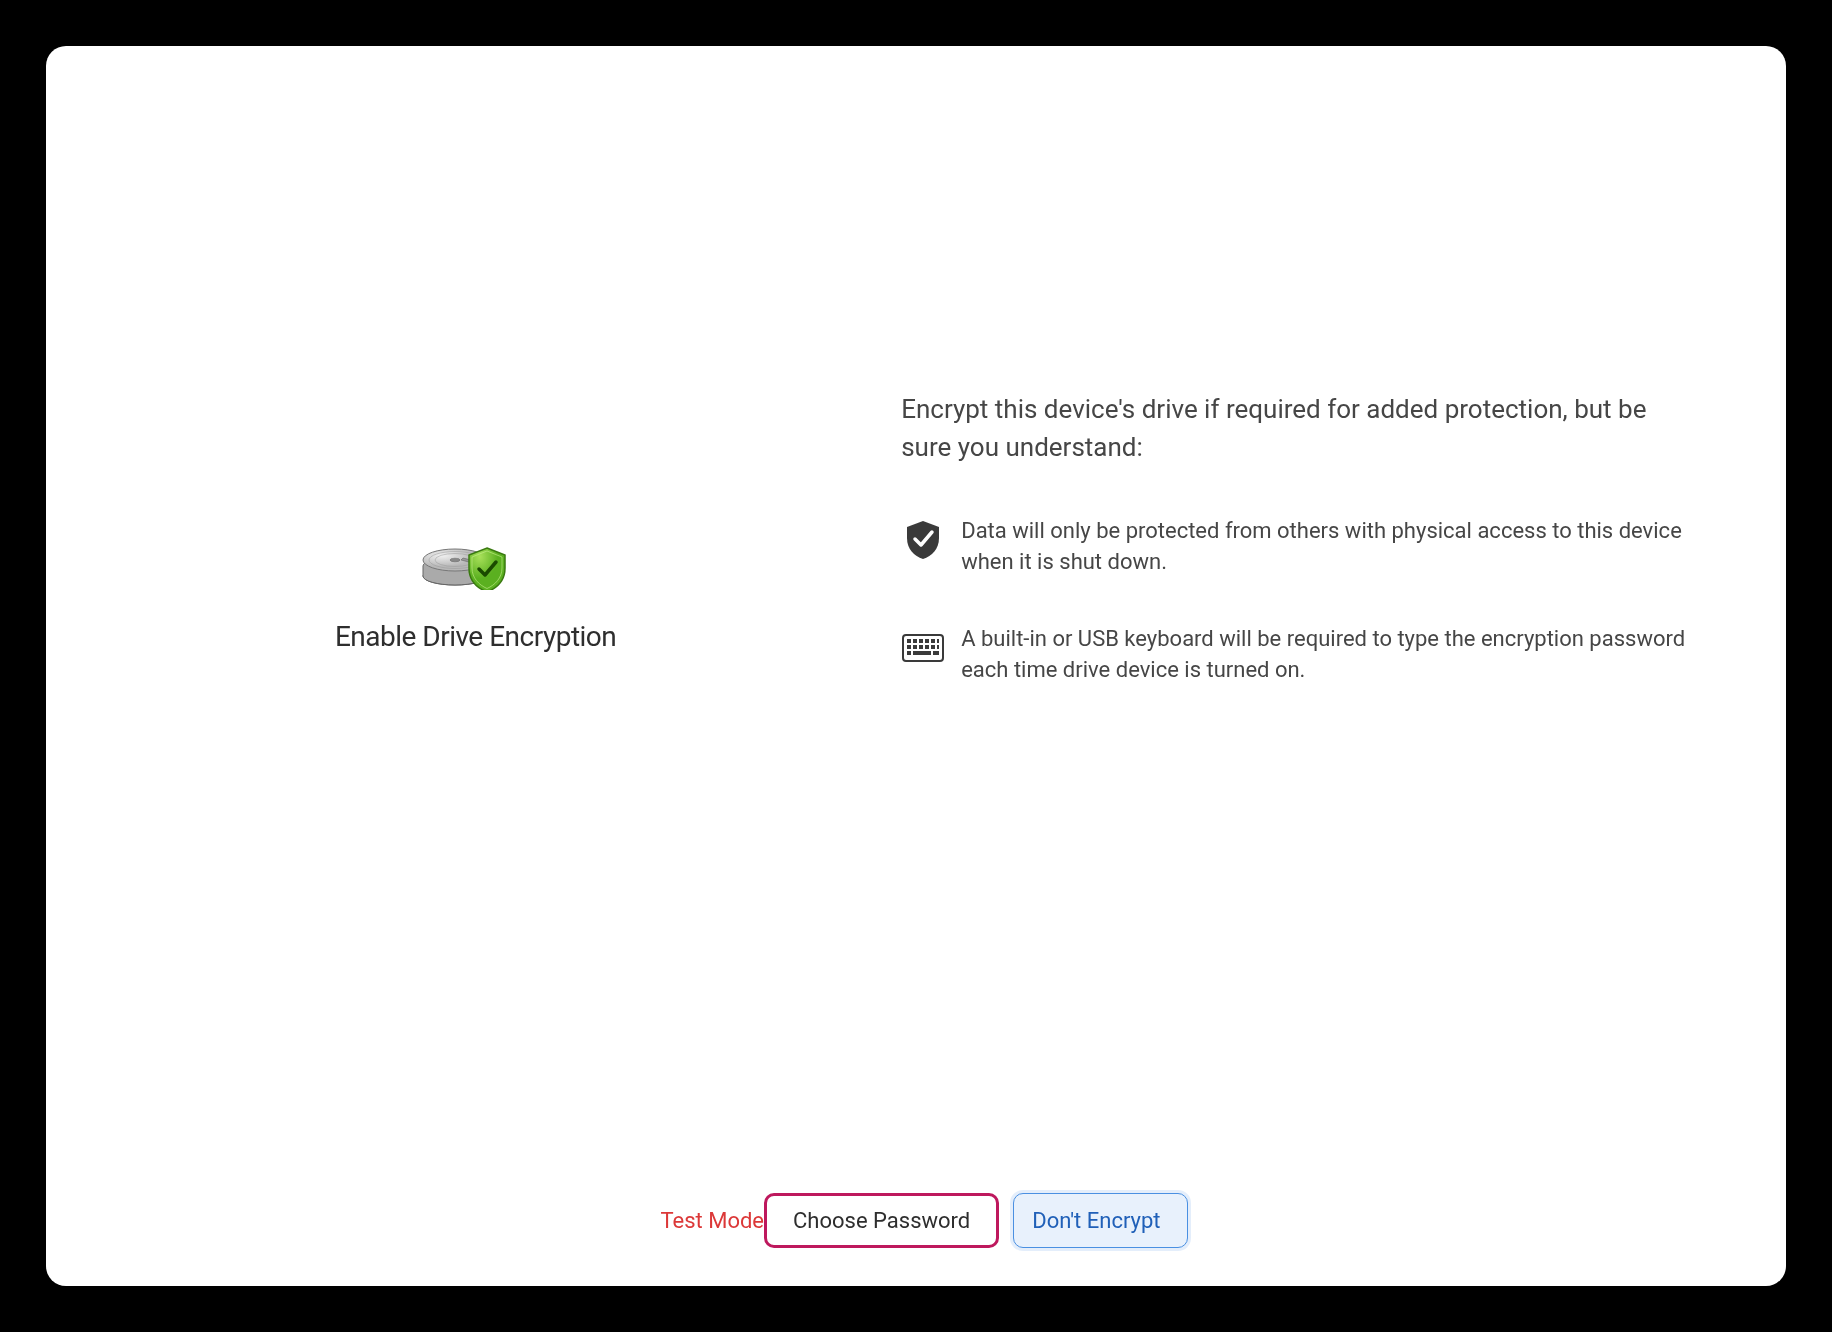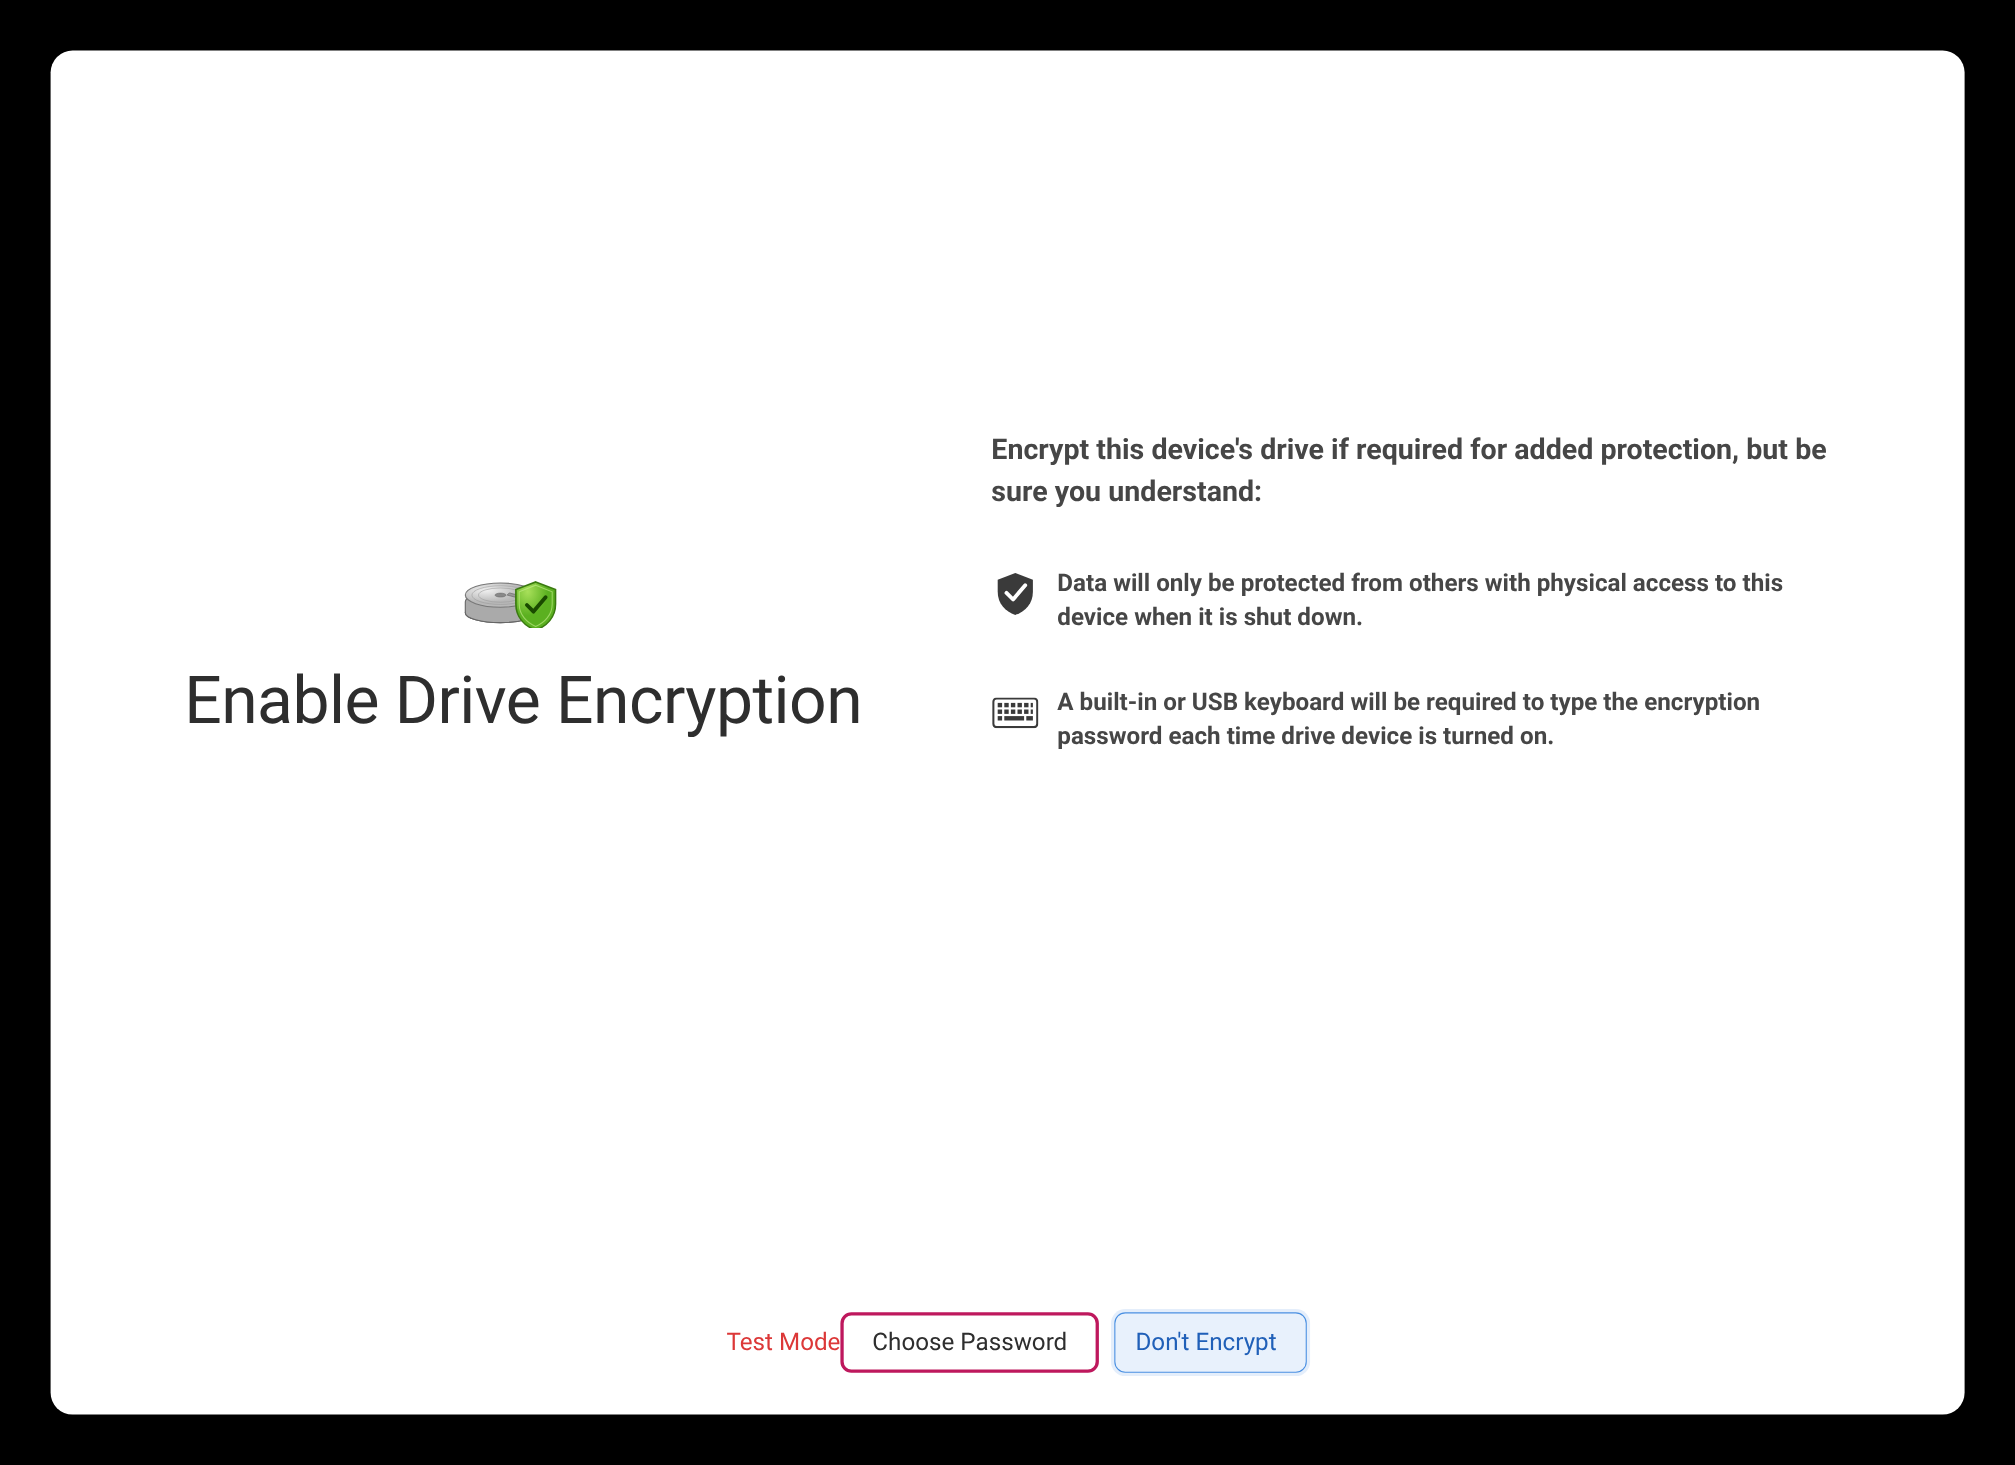--- a/index.html
+++ b/index.html
@@ -36,32 +36,31 @@
     .drive-icon {
       display: flex;
       align-items: center;
       justify-content: center;
       margin-bottom: 30px;
       position: relative;
       width: 90px;
       height: 70px;
     }
     .page-title {
-      font-size: 60px;
+      font-size: 28px;
       font-weight: 400;
       color: #2e2e2e;
       letter-spacing: -0.5px;
       margin-left: 24px;
     }
     .right-panel {
       width: 52%;
       padding-top: 345px;
       padding-right: 100px;
       padding-left: 20px;
-      font-weight: bold;
     }
     .intro-text {
       font-size: 26px;
       color: #464646;
       line-height: 1.45;
       margin-bottom: 50px;
     }
     .info-item {
       display: flex;
       align-items: flex-start;

